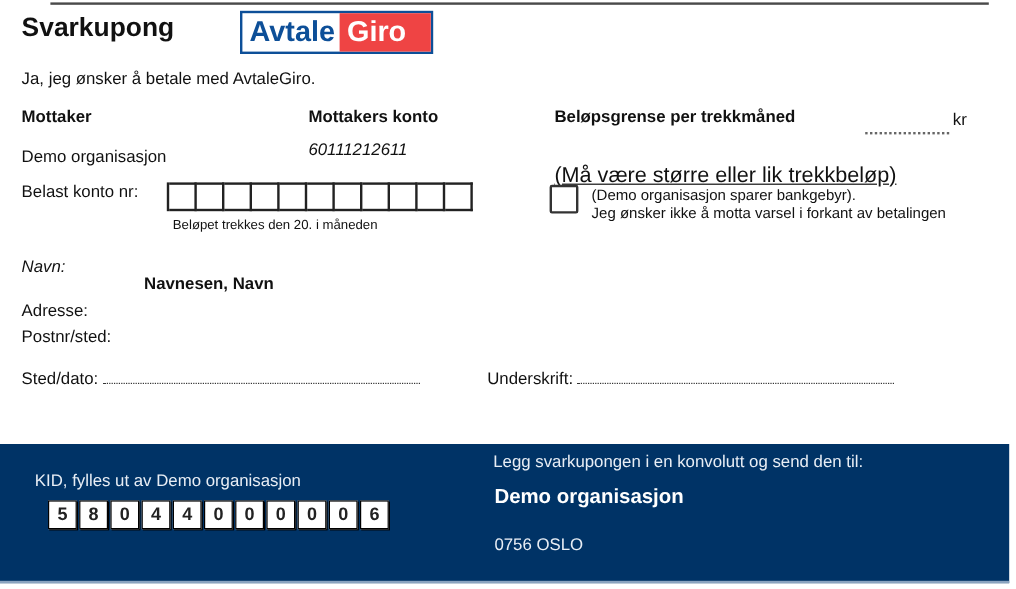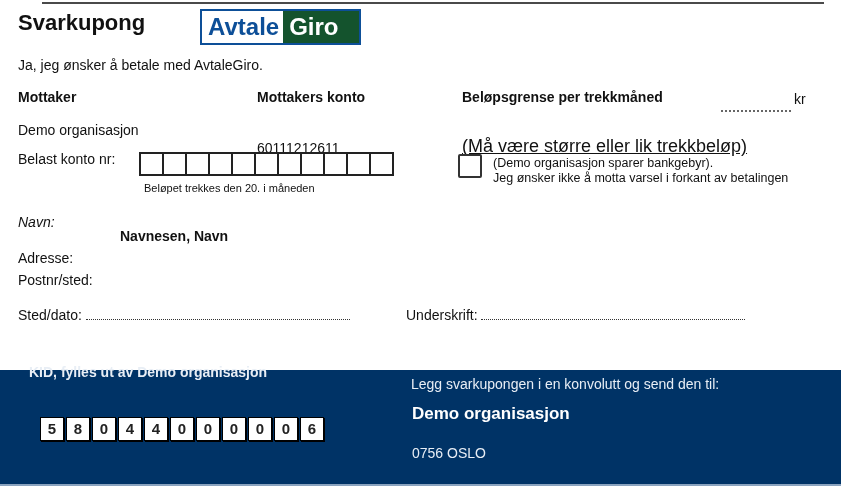--- a/index.html
+++ b/index.html
@@ -8,21 +8,21 @@
       font-family: "Liberation Sans", sans-serif; color: #111;
     }
     .abs { position: absolute; white-space: nowrap; }
     .top-rule { left: 42px; top: 2px; width: 782px; height: 2px; background: #4a4a4a; }
     .title { left: 18px; top: 10px; font-size: 22px; font-weight: bold; }
     .logo {
       left: 200px; top: 9px; width: 157px; height: 32px;
       border: 2px solid #0d4f98; display: flex; align-items: stretch; background: #fff;
     }
     .logo-a { color: #0d4f98; font-weight: bold; font-size: 24px; line-height: 32px; padding: 0 4px 14px 6px; }
-    .logo-b { background: #14532d; color: #fff; font-weight: bold; font-size: 24px; line-height: 32px; padding: 0 6px; flex: 1; }
+    .logo-b { background: #ef4444; color: #fff; font-weight: bold; font-size: 24px; line-height: 32px; padding: 0 6px; flex: 1; }
     .intro { left: 18px; top: 57px; font-size: 14px; text-align: center; }
     .hdr { font-size: 14px; font-weight: bold; }
     .txt { font-size: 14px; }
     .small { font-size: 11px; }
     .acct-boxes { left: 139px; top: 152px; display: flex; border-left: 2px solid #222; }
     .acct-box { width: 21px; height: 20px; border: 2px solid #222; border-left: none; }
     .dots { left: 721px; top: 110px; width: 70px; border-top: 2px dotted #666; }
     .checkbox { left: 458px; top: 154px; width: 20px; height: 20px; border: 2px solid #333; border-radius: 2px; background: #fff; }
     .consent { left: 493px; top: 156px; font-size: 12.5px; line-height: 15px; white-space: normal; width: 300px; }
     .dotted-line { display: inline-block; border-bottom: 1px dotted #333; height: 12px; vertical-align: baseline; }
@@ -48,21 +48,21 @@
 
 <div class="abs intro">Ja, jeg ønsker å betale med AvtaleGiro.</div>
 
 <div class="abs hdr" style="left:18px;top:89px;">Mottaker</div>
 <div class="abs hdr" style="left:257px;top:89px;">Mottakers konto</div>
 <div class="abs hdr" style="left:462px;top:89px;">Beløpsgrense per trekkmåned</div>
 <div class="abs txt" style="left:794px;top:91px;">kr</div>
 <div class="abs dots"></div>
 
 <div class="abs txt" style="left:18px;top:122px;">Demo organisasjon</div>
-<div class="abs txt" style="left:257px;top:140px;">60111212611</div>
+<div class="abs txt" style="left:257px;top:116px;font-style:italic;">60111212611</div>
 <div class="abs" style="left:462px;top:136px;font-size:18px;text-decoration:underline;">(Må være større eller lik trekkbeløp)</div>
 
 <div class="abs txt" style="left:18px;top:151px;">Belast konto nr:</div>
 <div class="abs acct-boxes" id="acct-boxes">
     <div class="acct-box"></div>
     <div class="acct-box"></div>
     <div class="acct-box"></div>
     <div class="acct-box"></div>
     <div class="acct-box"></div>
     <div class="acct-box"></div>
@@ -88,21 +88,21 @@
 <div class="abs txt" style="left:18px;top:307px;">
   <span>Sted/dato:</span>
   <span class="dotted-line" style="width:264px;"></span>
 </div>
 <div class="abs txt" style="left:406px;top:307px;">
   <span>Underskrift:</span>
   <span class="dotted-line" style="width:264px;"></span>
 </div>
 
 <div class="abs band"></div>
-<div class="abs band-txt" style="left:29px;top:364px;font-weight:bold;">KID, fylles ut av  Demo organisasjon</div>
+<div class="abs band-txt" style="left:29px;top:392px;">KID, fylles ut av  Demo organisasjon</div>
 <div class="abs kid-boxes" id="kid-boxes">
     <div class="kid-box">5</div>
     <div class="kid-box">8</div>
     <div class="kid-box">0</div>
     <div class="kid-box">4</div>
     <div class="kid-box">4</div>
     <div class="kid-box">0</div>
     <div class="kid-box">0</div>
     <div class="kid-box">0</div>
     <div class="kid-box">0</div>

